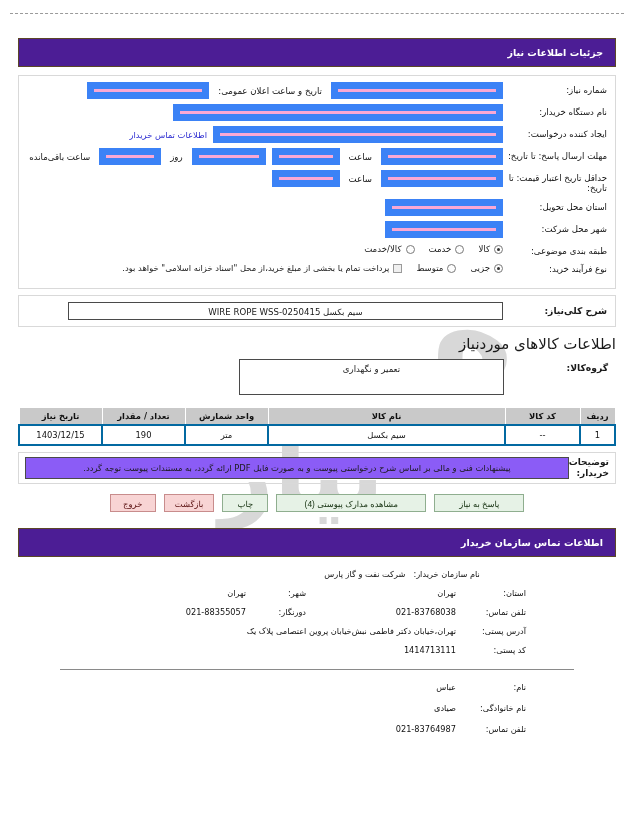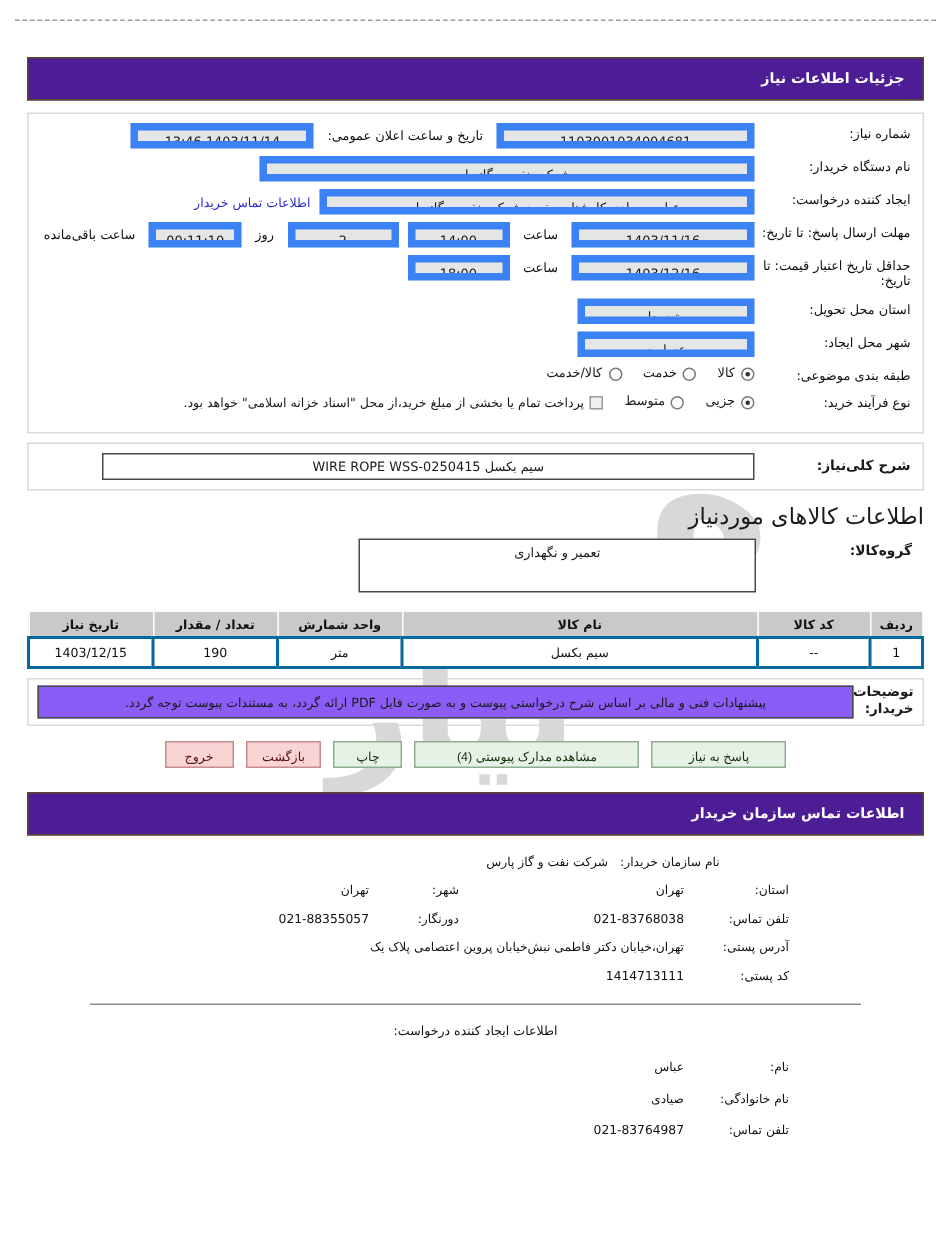--- a/index.html
+++ b/index.html
@@ -115,22 +115,22 @@
   .flabel.two-line { line-height: 1.2; }
   .fbody {
     flex: 1 1 auto;
     display: flex;
     align-items: center;
     justify-content: flex-start;
     flex-wrap: nowrap;
     gap: 6px;
   }
   .box {
-    border: 5px solid #3b82f6;
-    background: #e5e5e5;
+    border: 7px solid #3b82f6;
+    background: #f9a8d4;
     height: 17px;
     line-height: 17px;
     padding: 0 6px;
     box-sizing: border-box;
     font-size: 8.6px;
     text-align: center;
     white-space: nowrap;
     overflow: hidden;
   }
   .box-need-no { width: 172px; text-align: center; }
@@ -449,21 +449,21 @@
       </div>
 
       <div class="frow">
         <div class="flabel">استان محل تحویل:</div>
         <div class="fbody">
           <div class="box box-prov">متوسط</div>
         </div>
       </div>
 
       <div class="frow">
-        <div class="flabel">شهر محل ایجاد:</div>
+        <div class="flabel">شهر محل شرکت:</div>
         <div class="fbody">
           <div class="box box-prov">عسلویه</div>
         </div>
       </div>
 
       <div class="frow radio-row">
         <div class="flabel">طبقه بندی موضوعی:</div>
         <div class="fbody">
           <div class="radio-grp">
             <label class="radio-item">
@@ -598,21 +598,20 @@
       <div class="crow">
         <div style="flex:0 0 90px;"></div>
         <div class="clabel" style="width:70px;flex:0 0 70px;">کد پستی:</div>
         <div class="cvalue" style="min-width:150px;">1414713111</div>
       </div>
 
     </div>
 
     <hr class="divider">
 
-    <div class="creator-title">اطلاعات ایجاد کننده درخواست:</div>
 
     <div class="creator-block">
       <div class="crow2">
         <div style="flex:0 0 90px;"></div>
         <div class="clabel" style="width:70px;flex:0 0 70px;">نام:</div>
         <div class="cvalue" style="min-width:150px;">عباس</div>
       </div>
       <div class="crow2">
         <div style="flex:0 0 90px;"></div>
         <div class="clabel" style="width:70px;flex:0 0 70px;">نام خانوادگی:</div>

